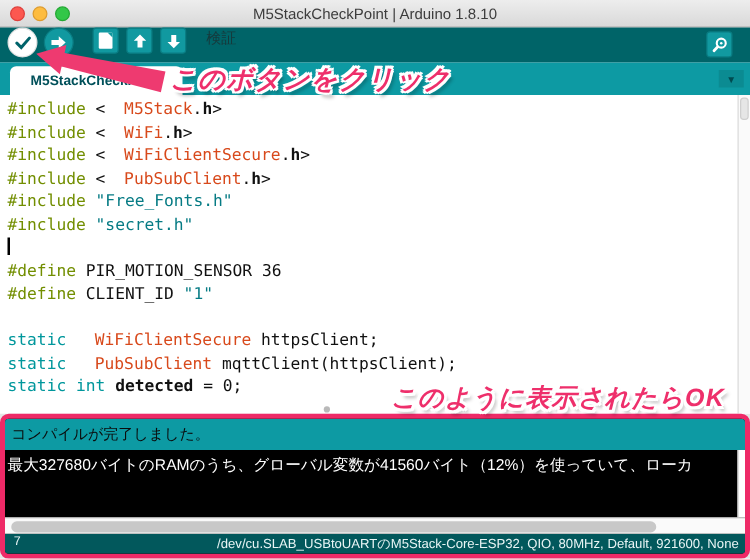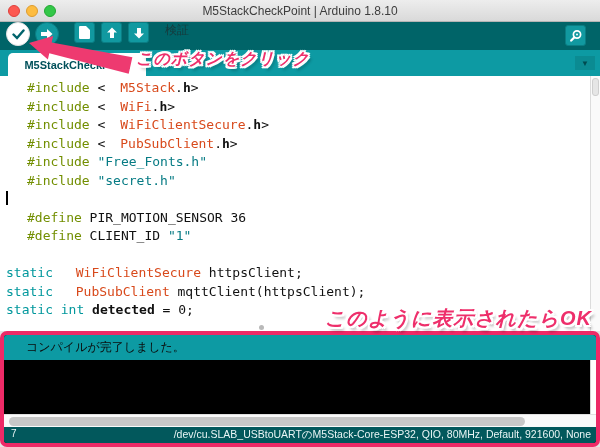--- a/index.html
+++ b/index.html
@@ -41,61 +41,61 @@
     font-size:11px; font-weight:bold; color:#00505a; cursor:pointer; }
   .tab-menu-btn { position:absolute; right:5px; top:6px; width:20px; height:14px;
     background:#0b8b92; display:flex; align-items:center; justify-content:center;
     font-size:8px; color:#004b50; cursor:pointer; }
 
   
   .editor { position:absolute; top:76px; left:0; right:0; height:255px; background:#fff;
     overflow:hidden; cursor:text; }
   .code-lines { padding:3px 0 0 6px; font-family:"DejaVu Sans Mono","Liberation Mono",monospace;
     font-size:13px; line-height:18.5px; white-space:pre; color:#111; }
-  .tk-pre { color:#728e00;margin-left:21px; }
+  .tk-pre { color:#728e00; }
   .tk-o   { color:#d8491b;padding-left:15px; }
   .tk-s   { color:#067b84; }
   .tk-k   { color:#00979c; }
   .tk-b   { color:#111; font-weight:bold; }
   .tk-n   { color:#111; }
   .caret { display:inline-block; width:2px; height:14px; background:#000; vertical-align:-2px; }
   .vscroll { position:absolute; top:0; right:0; bottom:0; width:10px; background:#fafafa;
     border-left:1px solid #dcdcdc; cursor:pointer; }
   .vthumb { position:absolute; top:2px; left:1px; width:7px; height:18px; background:#e6e6e6;
     border:1px solid #cfcfcf; border-radius:3px; }
   .split-dot { position:absolute; left:259px; top:325px; width:5px; height:5px;
     border-radius:50%; background:#b9b9b9; cursor:row-resize; }
 
   
   .console-box { position:absolute; left:0; right:0; top:331px; bottom:0;
     border:4px solid #ee2a67; border-radius:7px; overflow:hidden;
     display:flex; flex-direction:column; background:#000; }
   .console-status { height:25px; background:#0d9aa3; color:#0b0b0b; font-size:12px;
-    line-height:25px; padding-left:22px; flex:none; }
+    line-height:25px; padding-left:5px; flex:none; }
   .console-output { position:relative; flex:1; background:#000; overflow:hidden;
     padding:4px 8px 0 2px; }
   .console-line { color:#fff; font-size:12.5px; line-height:17px; white-space:nowrap; }
   .console-vscroll { position:absolute; top:0; right:0; bottom:0; width:6px; background:#fff;
     border-left:1px solid #d5d5d5; cursor:pointer; }
   .console-hscroll { height:13px; background:#fafafa; border-top:1px solid #e0e0e0;
     flex:none; position:relative; cursor:pointer; }
   .hthumb { position:absolute; top:2px; left:5px; width:516px; height:9px;
     background:#c8c8c8; border-radius:5px; }
   .bottombar { height:16px; background:#02585c; flex:none; display:flex;
     justify-content:space-between; align-items:flex-start; padding:1px 5px 0 7px; }
   .line-indicator { color:#e9f5f5; font-size:10px; }
   .board-info { color:#e9f5f5; font-size:10.5px; white-space:nowrap;margin-left:46px; }
 
   
   .annot { position:absolute; font-weight:bold; font-style:italic; color:#ee2f6b;
     letter-spacing:1px; z-index:30; white-space:nowrap;
     text-shadow:-2px -2px 0 #fff, 2px -2px 0 #fff, -2px 2px 0 #fff, 2px 2px 0 #fff,
       -2px 0 0 #fff, 2px 0 0 #fff, 0 -2px 0 #fff, 0 2px 0 #fff, 3px 4px 3px rgba(0,0,0,.30); }
-  .annot-click { left:136px; top:49px; font-size:16px; }
-  .annot-ok { right:8px; top:305px; font-size:20px; }
+  .annot-click { left:136px; top:49px; font-size:21px; }
+  .annot-ok { right:20px; top:305px; font-size:20px; }
   .arrow-svg { position:absolute; left:0; top:0; z-index:25; pointer-events:none; }
 </style>
 </head>
 <body>
 
 <div class="window">
 
   <div class="titlebar">
     <div class="traffic">
       <div class="light red"></div>
@@ -151,20 +151,21 @@
     <div class="code-lines"><div><span class="tk-pre">#include</span><span class="tk-n"> &lt;</span><span class="tk-o">M5Stack</span><span class="tk-n">.</span><span class="tk-b">h</span><span class="tk-n">&gt;</span></div><div><span class="tk-pre">#include</span><span class="tk-n"> &lt;</span><span class="tk-o">WiFi</span><span class="tk-n">.</span><span class="tk-b">h</span><span class="tk-n">&gt;</span></div><div><span class="tk-pre">#include</span><span class="tk-n"> &lt;</span><span class="tk-o">WiFiClientSecure</span><span class="tk-n">.</span><span class="tk-b">h</span><span class="tk-n">&gt;</span></div><div><span class="tk-pre">#include</span><span class="tk-n"> &lt;</span><span class="tk-o">PubSubClient</span><span class="tk-n">.</span><span class="tk-b">h</span><span class="tk-n">&gt;</span></div><div><span class="tk-pre">#include</span><span class="tk-n"> </span><span class="tk-s">"Free_Fonts.h"</span></div><div><span class="tk-pre">#include</span><span class="tk-n"> </span><span class="tk-s">"secret.h"</span></div><div><span class="caret"></span></div><div><span class="tk-pre">#define</span><span class="tk-n"> PIR_MOTION_SENSOR 36</span></div><div><span class="tk-pre">#define</span><span class="tk-n"> CLIENT_ID </span><span class="tk-s">"1"</span></div><div>&nbsp;</div><div><span class="tk-k">static</span><span class="tk-n"> </span><span class="tk-o">WiFiClientSecure</span><span class="tk-n"> httpsClient;</span></div><div><span class="tk-k">static</span><span class="tk-n"> </span><span class="tk-o">PubSubClient</span><span class="tk-n"> mqttClient(httpsClient);</span></div><div><span class="tk-k">static</span><span class="tk-n"> </span><span class="tk-k">int</span><span class="tk-n"> </span><span class="tk-b">detected</span><span class="tk-n"> = 0;</span></div></div>
     <div class="vscroll">
       <div class="vthumb"></div>
     </div>
   </div>
   <div class="split-dot"></div>
 
   <div class="console-box">
     <div class="console-status">コンパイルが完了しました。</div>
     <div class="console-output">
+        <div class="console-line">最大327680バイトのRAMのうち、グローバル変数が41560バイト（12%）を使っていて、ローカ</div>
         <div class="console-vscroll"></div>
     </div>
     <div class="console-hscroll">
       <div class="hthumb"></div>
     </div>
     <div class="bottombar">
       <span class="line-indicator">7</span>
       <span class="board-info">/dev/cu.SLAB_USBtoUARTのM5Stack-Core-ESP32, QIO, 80MHz, Default, 921600, None</span>
     </div>
   </div>

